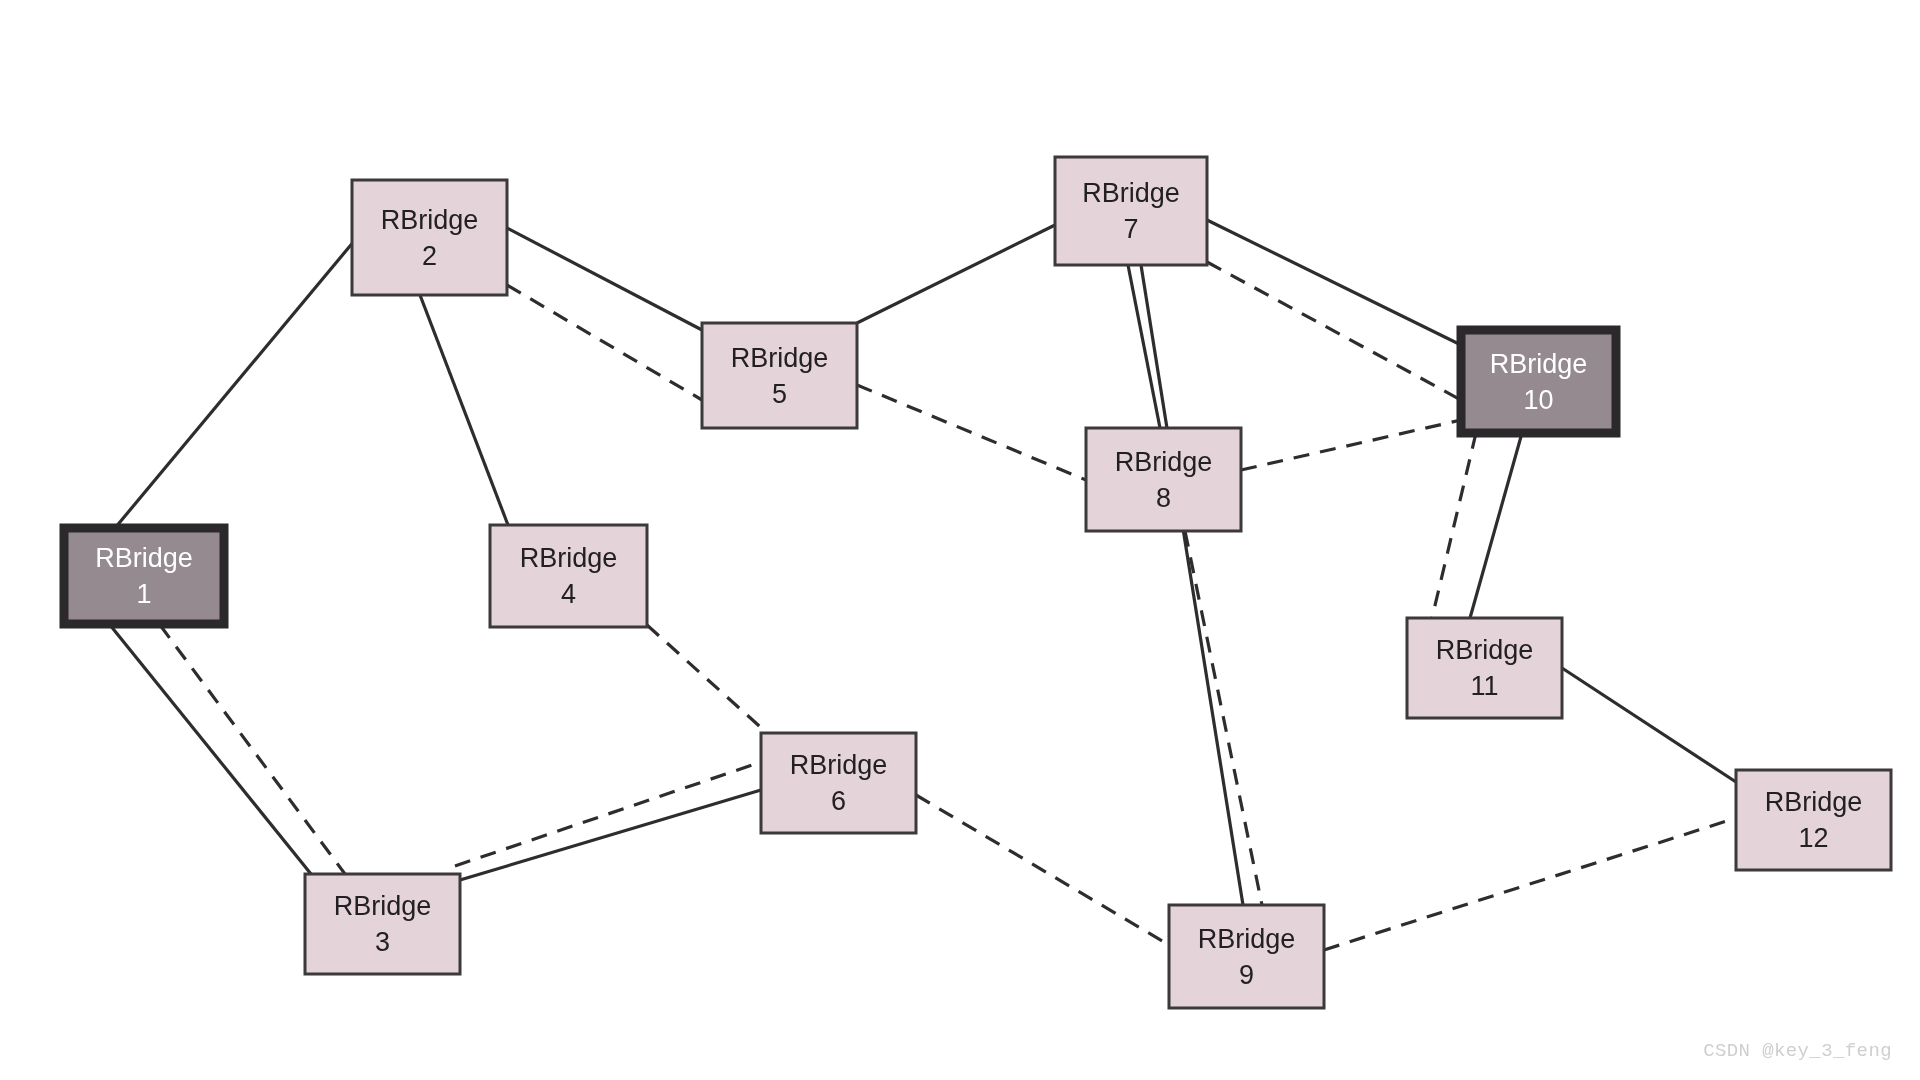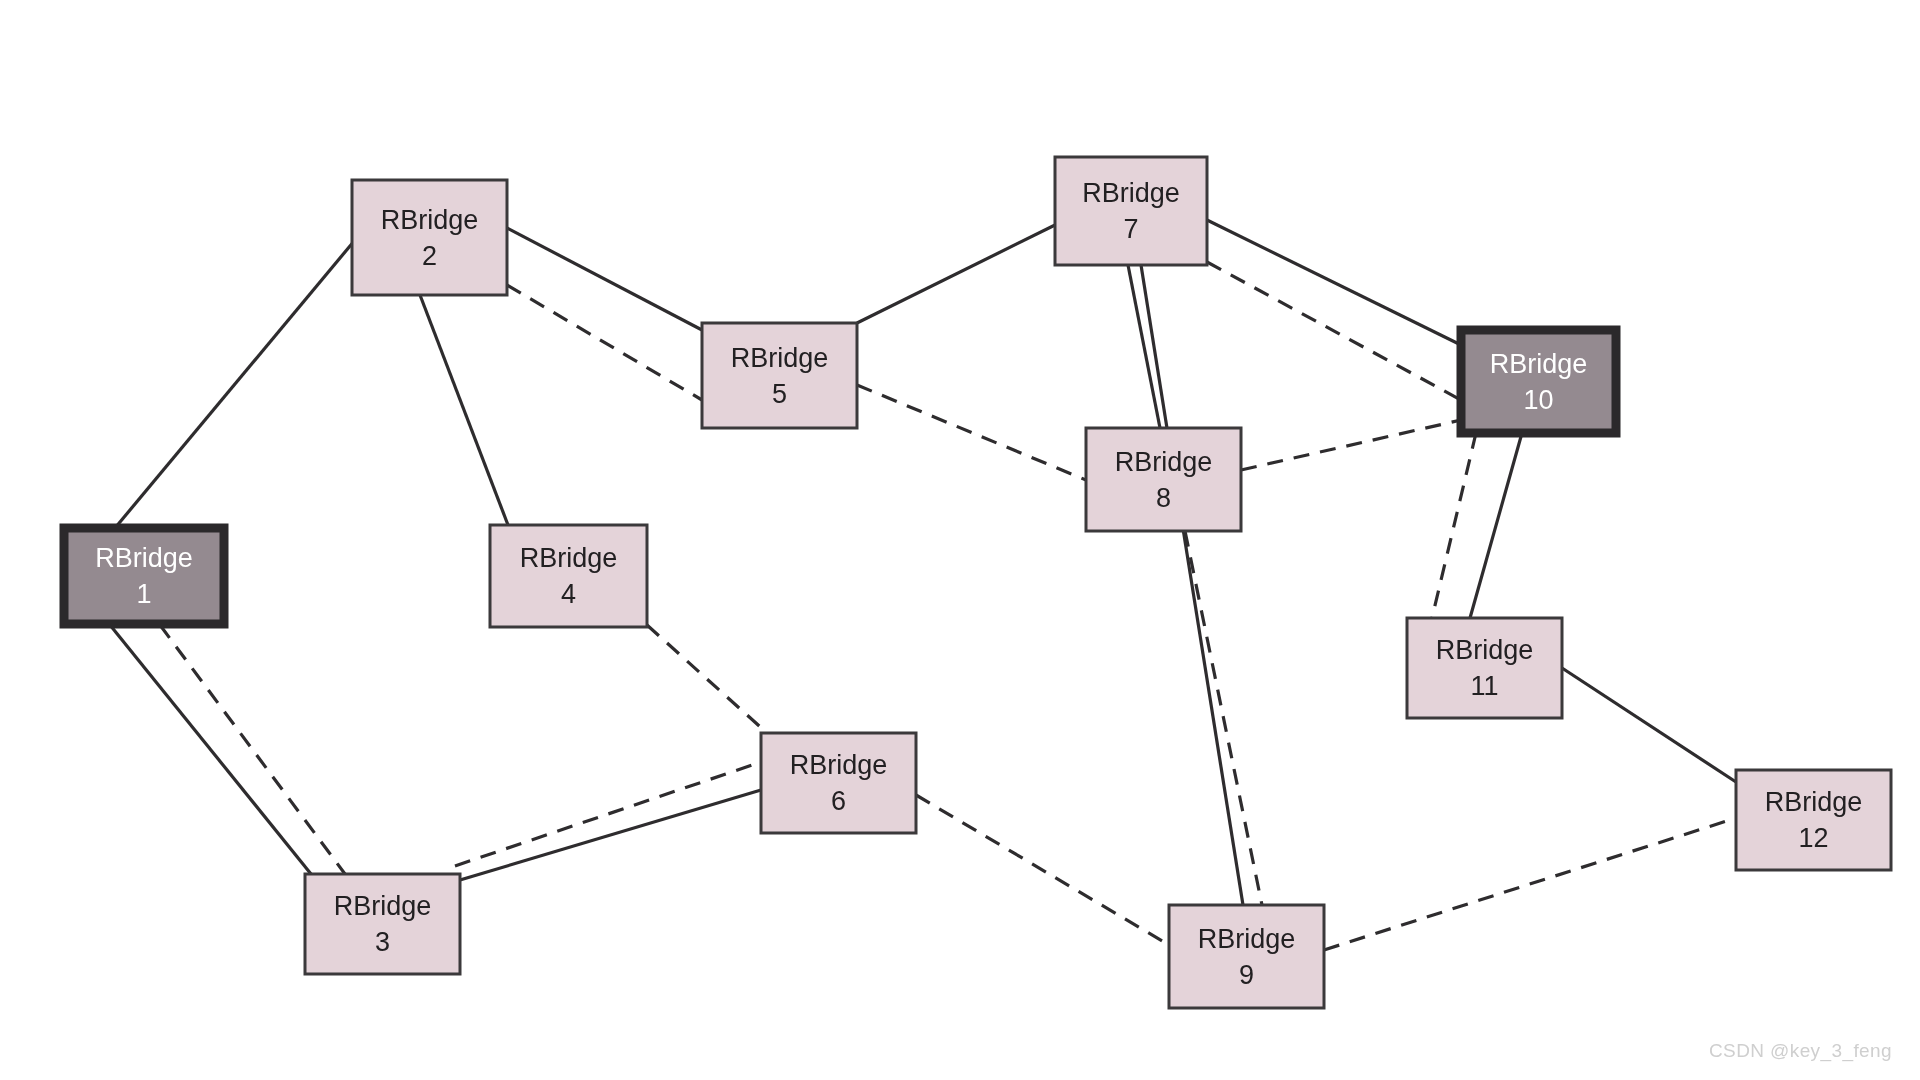--- a/index.html
+++ b/index.html
@@ -55,21 +55,21 @@
     text-anchor: middle;
     dominant-baseline: middle;
   }
   .node-label.on-highlight {
     fill: #ffffff;
   }
   .watermark {
     position: absolute;
     right: 28px;
     bottom: 18px;
-    font-family: Liberation Sans, sans-serif;
+    font-family: Liberation Mono, monospace;
     font-size: 19px;
     color: #cfcfcf;
     letter-spacing: 0.4px;
     user-select: none;
   }
 </style>
 </head>
 <body>
 
 <div id="diagram-root">

